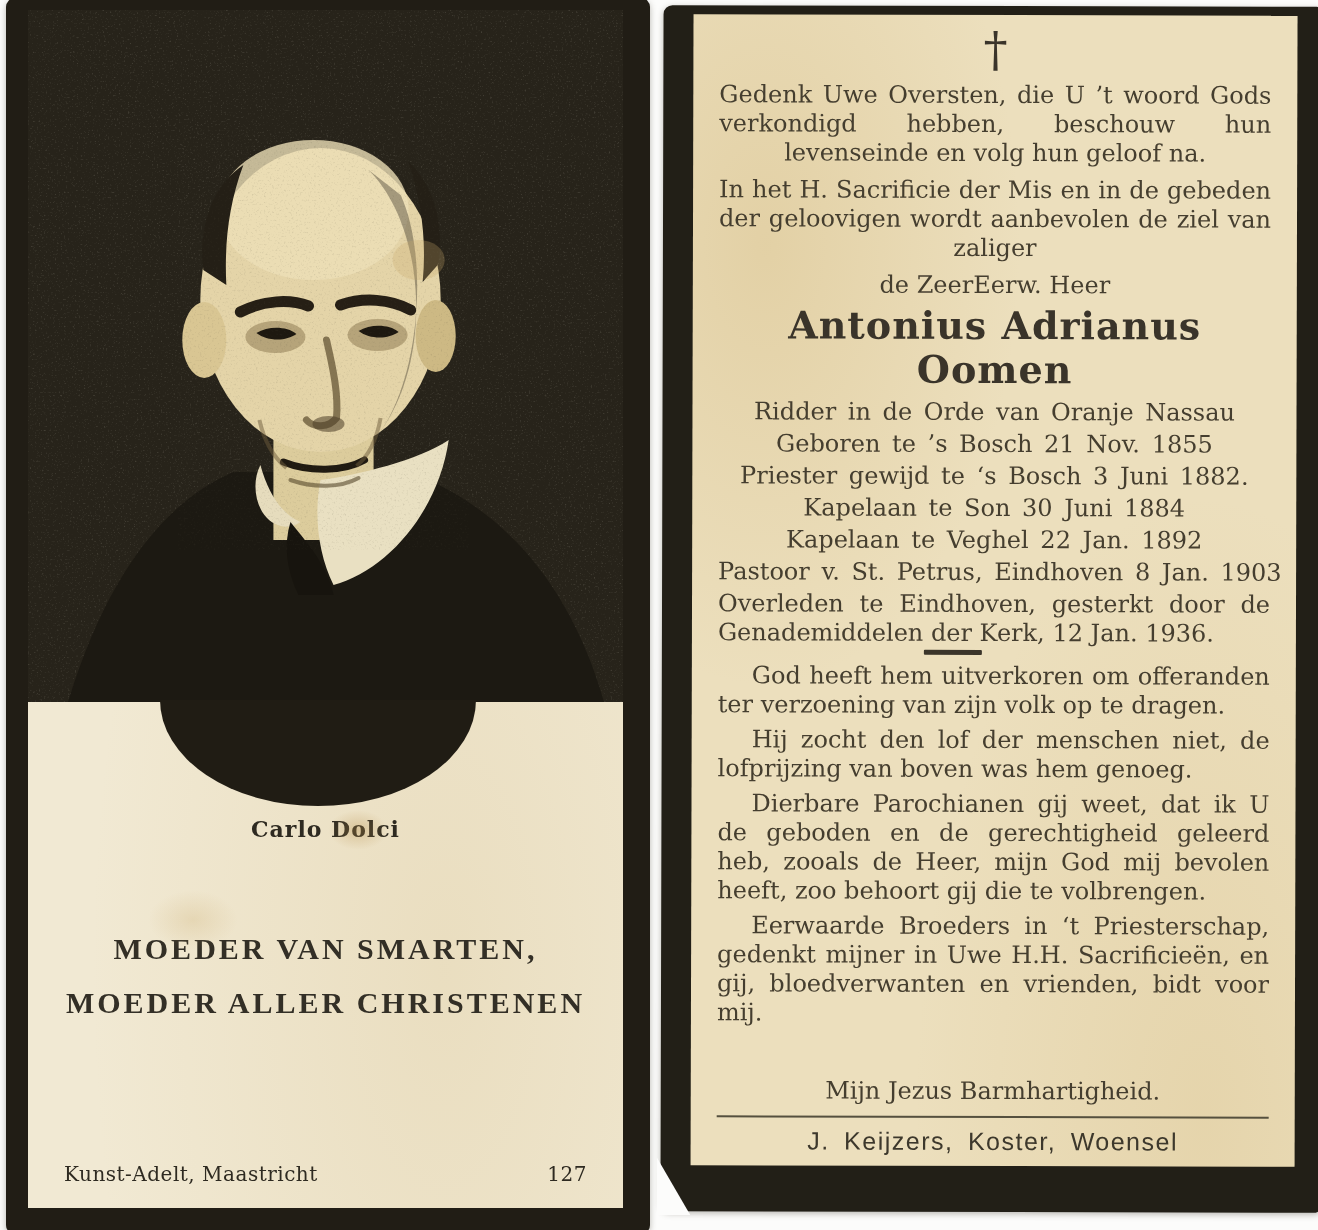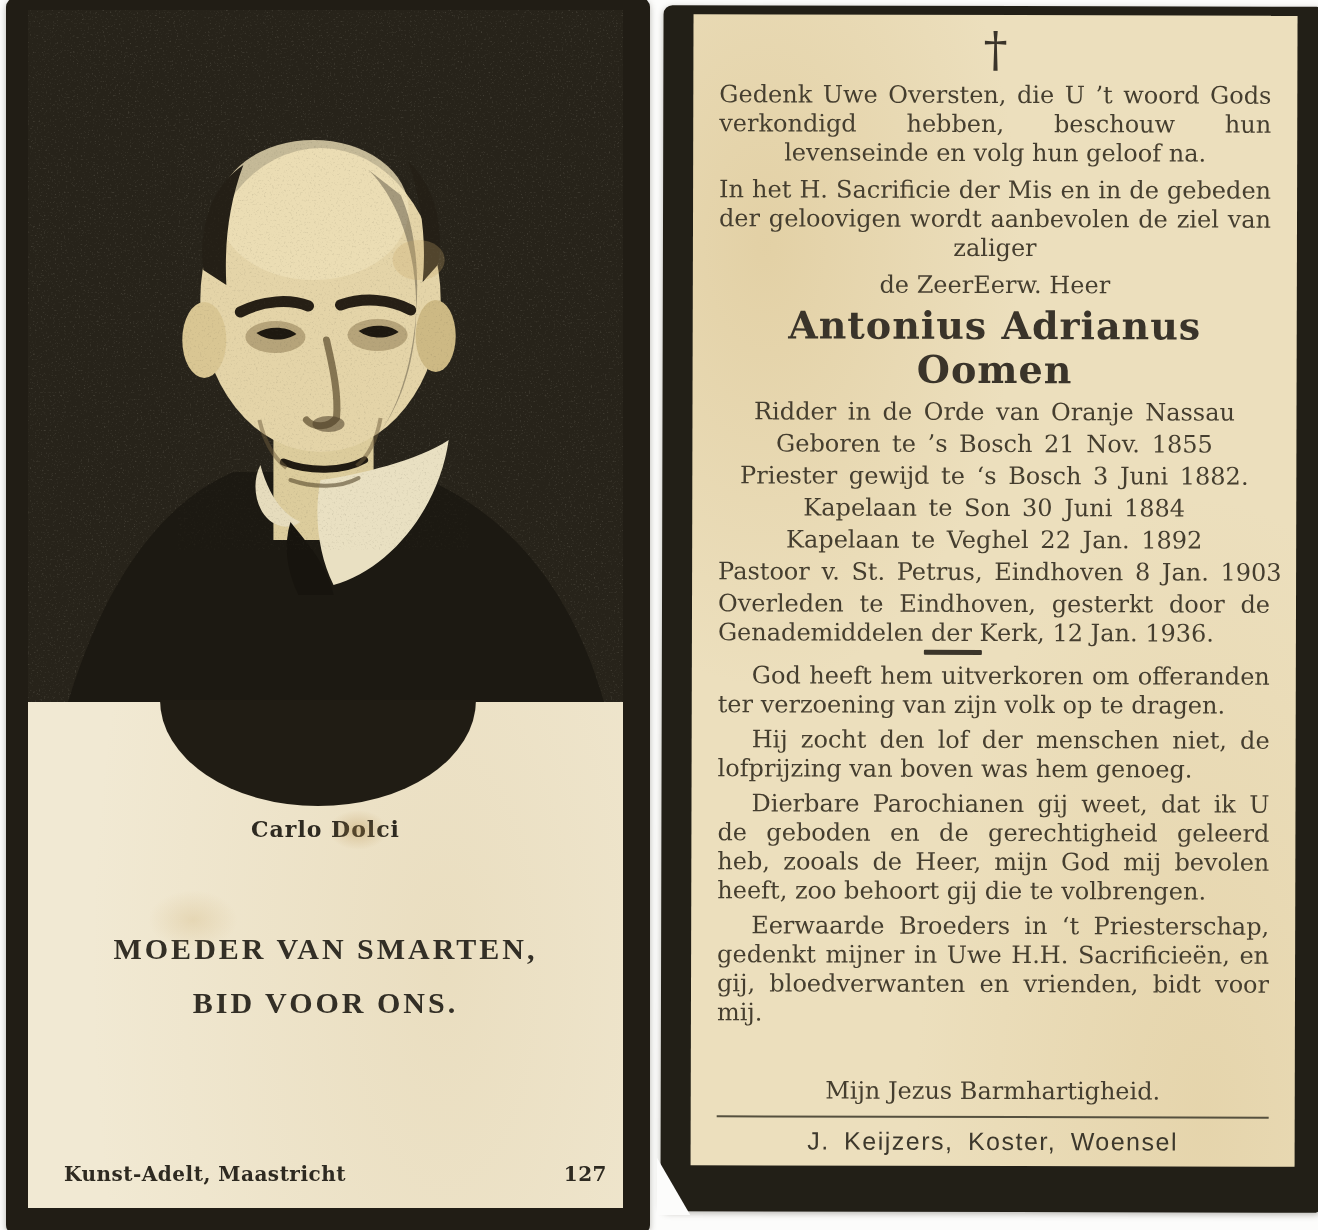--- a/index.html
+++ b/index.html
@@ -25,22 +25,22 @@
   
   .photo{position:absolute;left:0;top:0;right:0;height:692px;background:#26221a;overflow:hidden;}
   .photo svg{display:block;width:100%;height:100%;}
   .bulge{position:absolute;top:690px;left:50%;width:316px;height:106px;margin-left:-166px;
     background:#201c14;border-radius:0 0 50% 50% / 0 0 100% 100%;}
   .caption{position:absolute;top:806px;left:0;right:0;text-align:center;
     font-weight:700;font-size:22px;letter-spacing:1px;color:#2e2a21;}
   .hymn{position:absolute;top:912px;left:0;right:0;text-align:center;
     font-weight:700;font-size:30px;line-height:54px;letter-spacing:3px;color:#332f26;
     font-family:"Liberation Serif", serif;}
-  .imprint{position:absolute;bottom:22px;left:36px;right:16px;display:flex;
-    justify-content:space-between;font-weight:700;font-size:20px;letter-spacing:.5px;color:#2e2a21;}
+  .imprint{position:absolute;bottom:22px;left:36px;right:36px;display:flex;
+    justify-content:space-between;font-weight:400;font-size:20px;letter-spacing:.5px;color:#2e2a21;}
   .stain{position:absolute;border-radius:50%;pointer-events:none;}
   
   .cross{flex:none;text-align:center;font-size:48px;line-height:48px;margin-top:2px;color:#3a342a;}
   .intro{margin:8px 0 0;font-size:24px;line-height:29px;text-align:justify;text-align-last:center;}
   .honorific{margin-top:8px;text-align:center;font-size:24px;line-height:29px;}
   .name{margin-top:4px;text-align:center;font-weight:700;font-size:38px;line-height:44px;
     letter-spacing:1px;color:#3a342a;}
   .bio-line{text-align:center;font-size:24px;line-height:32px;word-spacing:4px;white-space:nowrap;}
   .bio-wrap{margin-top:4px;}
   .bio-final{position:relative;margin:2px 0 0;font-size:24px;line-height:29px;
@@ -123,21 +123,21 @@
         <ellipse cx="390" cy="250" rx="26" ry="20" fill="#c9a96a" opacity="0.28"></ellipse>
       </svg>
     </div>
 
     <div class="bulge"></div>
 
     <div class="caption">Carlo Dolci</div>
 
     <div class="hymn">
       <div>MOEDER VAN SMARTEN,</div>
-      <div>BID VOOR ONS.</div>
+      <div>MOEDER ALLER CHRISTENEN</div>
     </div>
 
     <div class="imprint">
       <span>Kunst-Adelt, Maastricht</span>
       <span>127</span>
     </div>
 
     <div class="stain" style="left:120px;top:880px;width:90px;height:60px;background:radial-gradient(ellipse, rgba(201,169,106,.25), rgba(0,0,0,0) 70%);"></div>
     <div class="stain" style="left:300px;top:800px;width:60px;height:40px;background:radial-gradient(ellipse, rgba(181,140,70,.35), rgba(0,0,0,0) 70%);"></div>
   </div>

